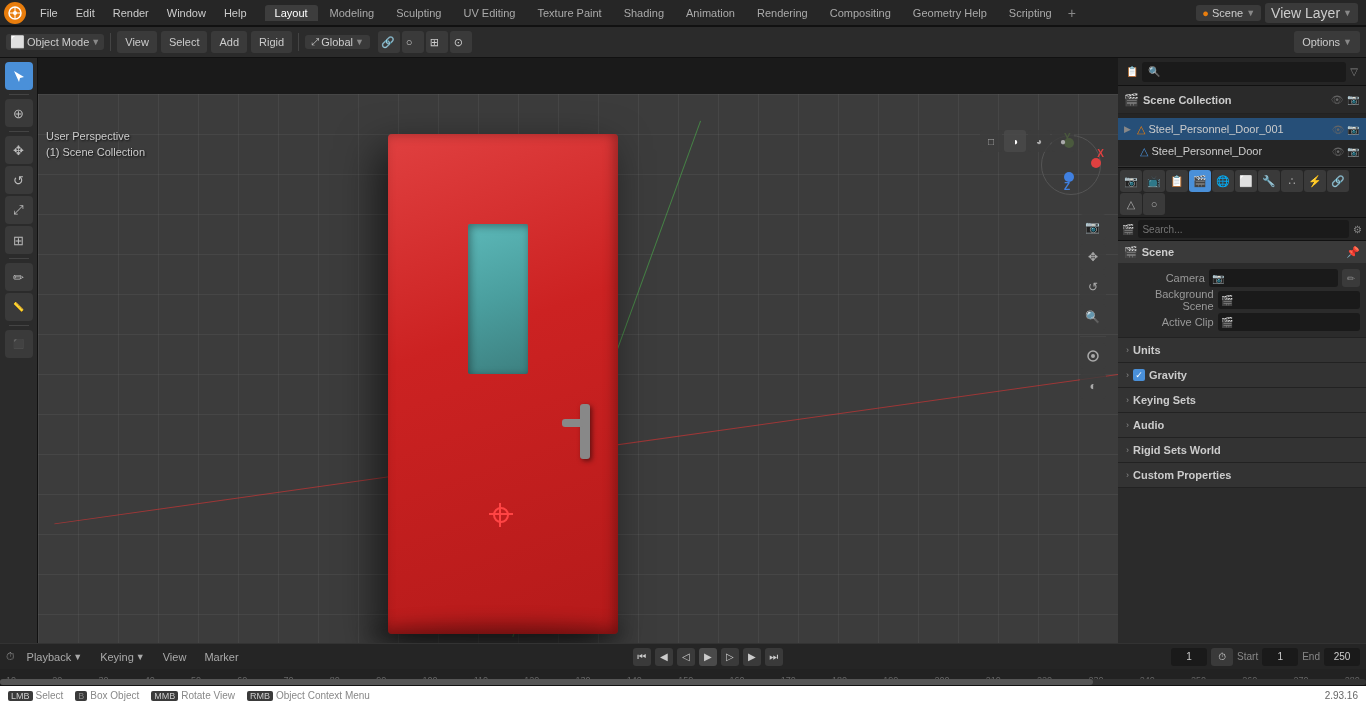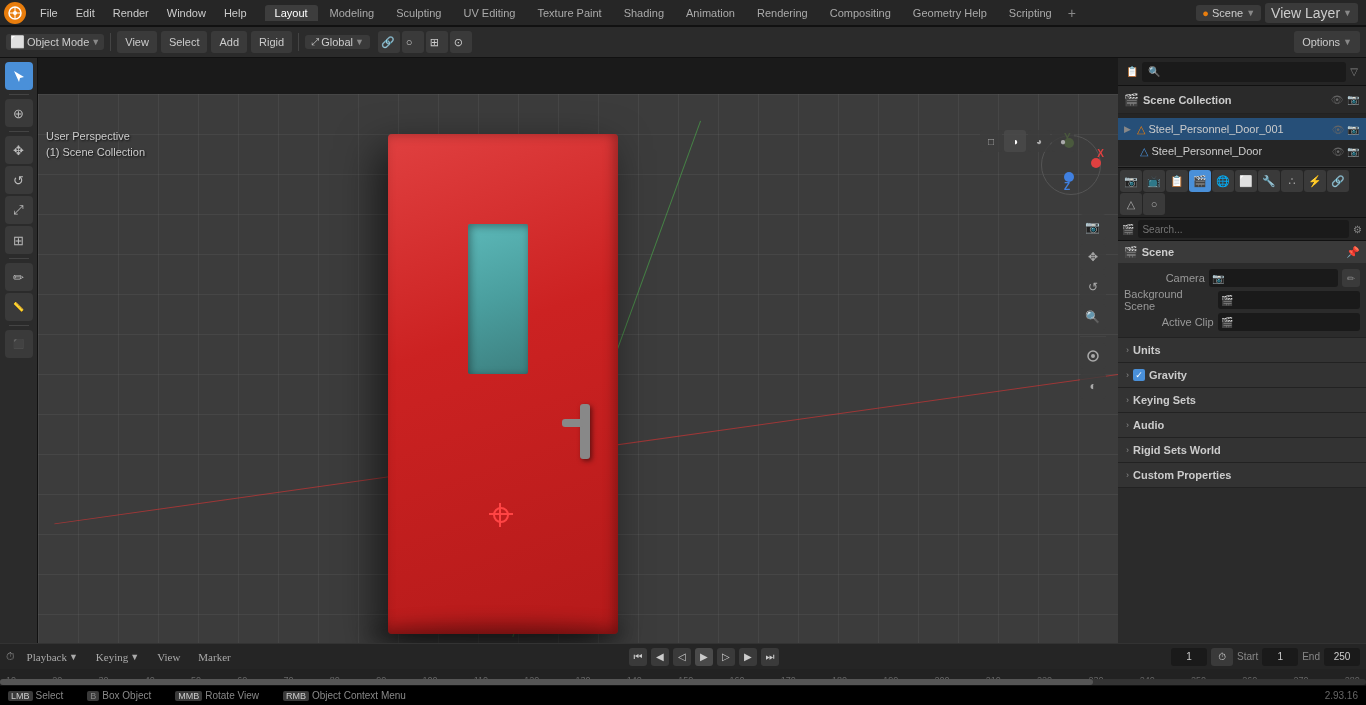--- a/index.html
+++ b/index.html
@@ -368,21 +368,20 @@
     }
     .tl-btn {
       display: flex;
       align-items: center;
       gap: 2px;
       padding: 1px 6px;
       border-radius: 3px;
       cursor: pointer;
       font-size: 11px;
       color: #aaa;
-      font-family: Liberation Serif, serif;
     }
     .tl-frame-controls {
       display: flex;
       align-items: center;
       gap: 4px;
     }
     .tl-play-btn {
       width: 18px;
       height: 18px;
       background: #3a3a3a;
@@ -403,26 +402,26 @@
       align-items: center;
       justify-content: center;
       font-size: 10px;
       color: #ccc;
     }
     .tl-spacer { flex: 1; }
 
     
     .status-bar {
       height: 20px;
-      background: #000000;
+      background: #ffffff;
       border-top: 1px solid #111;
       display: flex;
       align-items: center;
       padding: 0 8px;
-      gap: 24px;
+      gap: 12px;
     }
     .status-item {
       display: flex;
       align-items: center;
       gap: 3px;
       font-size: 10px;
       color: #888;
     }
     .status-key {
       background: #3a3a3a;
@@ -703,21 +702,21 @@
         <div style="display:flex;align-items:center;height:22px;gap:4px;">
           <span style="font-size:11px;color:#999;flex:1;text-align:right;">Camera</span>
           <div style="flex:1.5;background:#1a1a1a;border-radius:3px;height:18px;display:flex;align-items:center;padding:0 4px;font-size:10px;color:#ccc;cursor:pointer;gap:3px;">
             <span style="font-size:10px;color:#888;">📷</span>
             <span style="font-size:10px;color:#888;"></span>
           </div>
           <div style="width:18px;height:18px;background:#3a3a3a;border-radius:3px;display:flex;align-items:center;justify-content:center;cursor:pointer;font-size:10px;color:#888;">✏</div>
         </div>
 
         <div style="display:flex;align-items:center;height:22px;gap:4px;">
-          <span style="font-size:11px;color:#999;flex:1;">Background Scene</span>
+          <span style="font-size:11px;color:#999;flex:1;text-align:right;">Background Scene</span>
           <div style="flex:1.5;background:#1a1a1a;border-radius:3px;height:18px;display:flex;align-items:center;padding:0 4px;font-size:10px;color:#888;cursor:pointer;gap:3px;">
             <span style="font-size:10px;color:#4a90d9;">🎬</span>
           </div>
         </div>
 
         <div style="display:flex;align-items:center;height:22px;gap:4px;">
           <span style="font-size:11px;color:#999;flex:1;text-align:right;">Active Clip</span>
           <div style="flex:1.5;background:#1a1a1a;border-radius:3px;height:18px;display:flex;align-items:center;padding:0 4px;font-size:10px;color:#888;cursor:pointer;gap:3px;">
             <span style="font-size:10px;color:#888;">🎬</span>
           </div>

